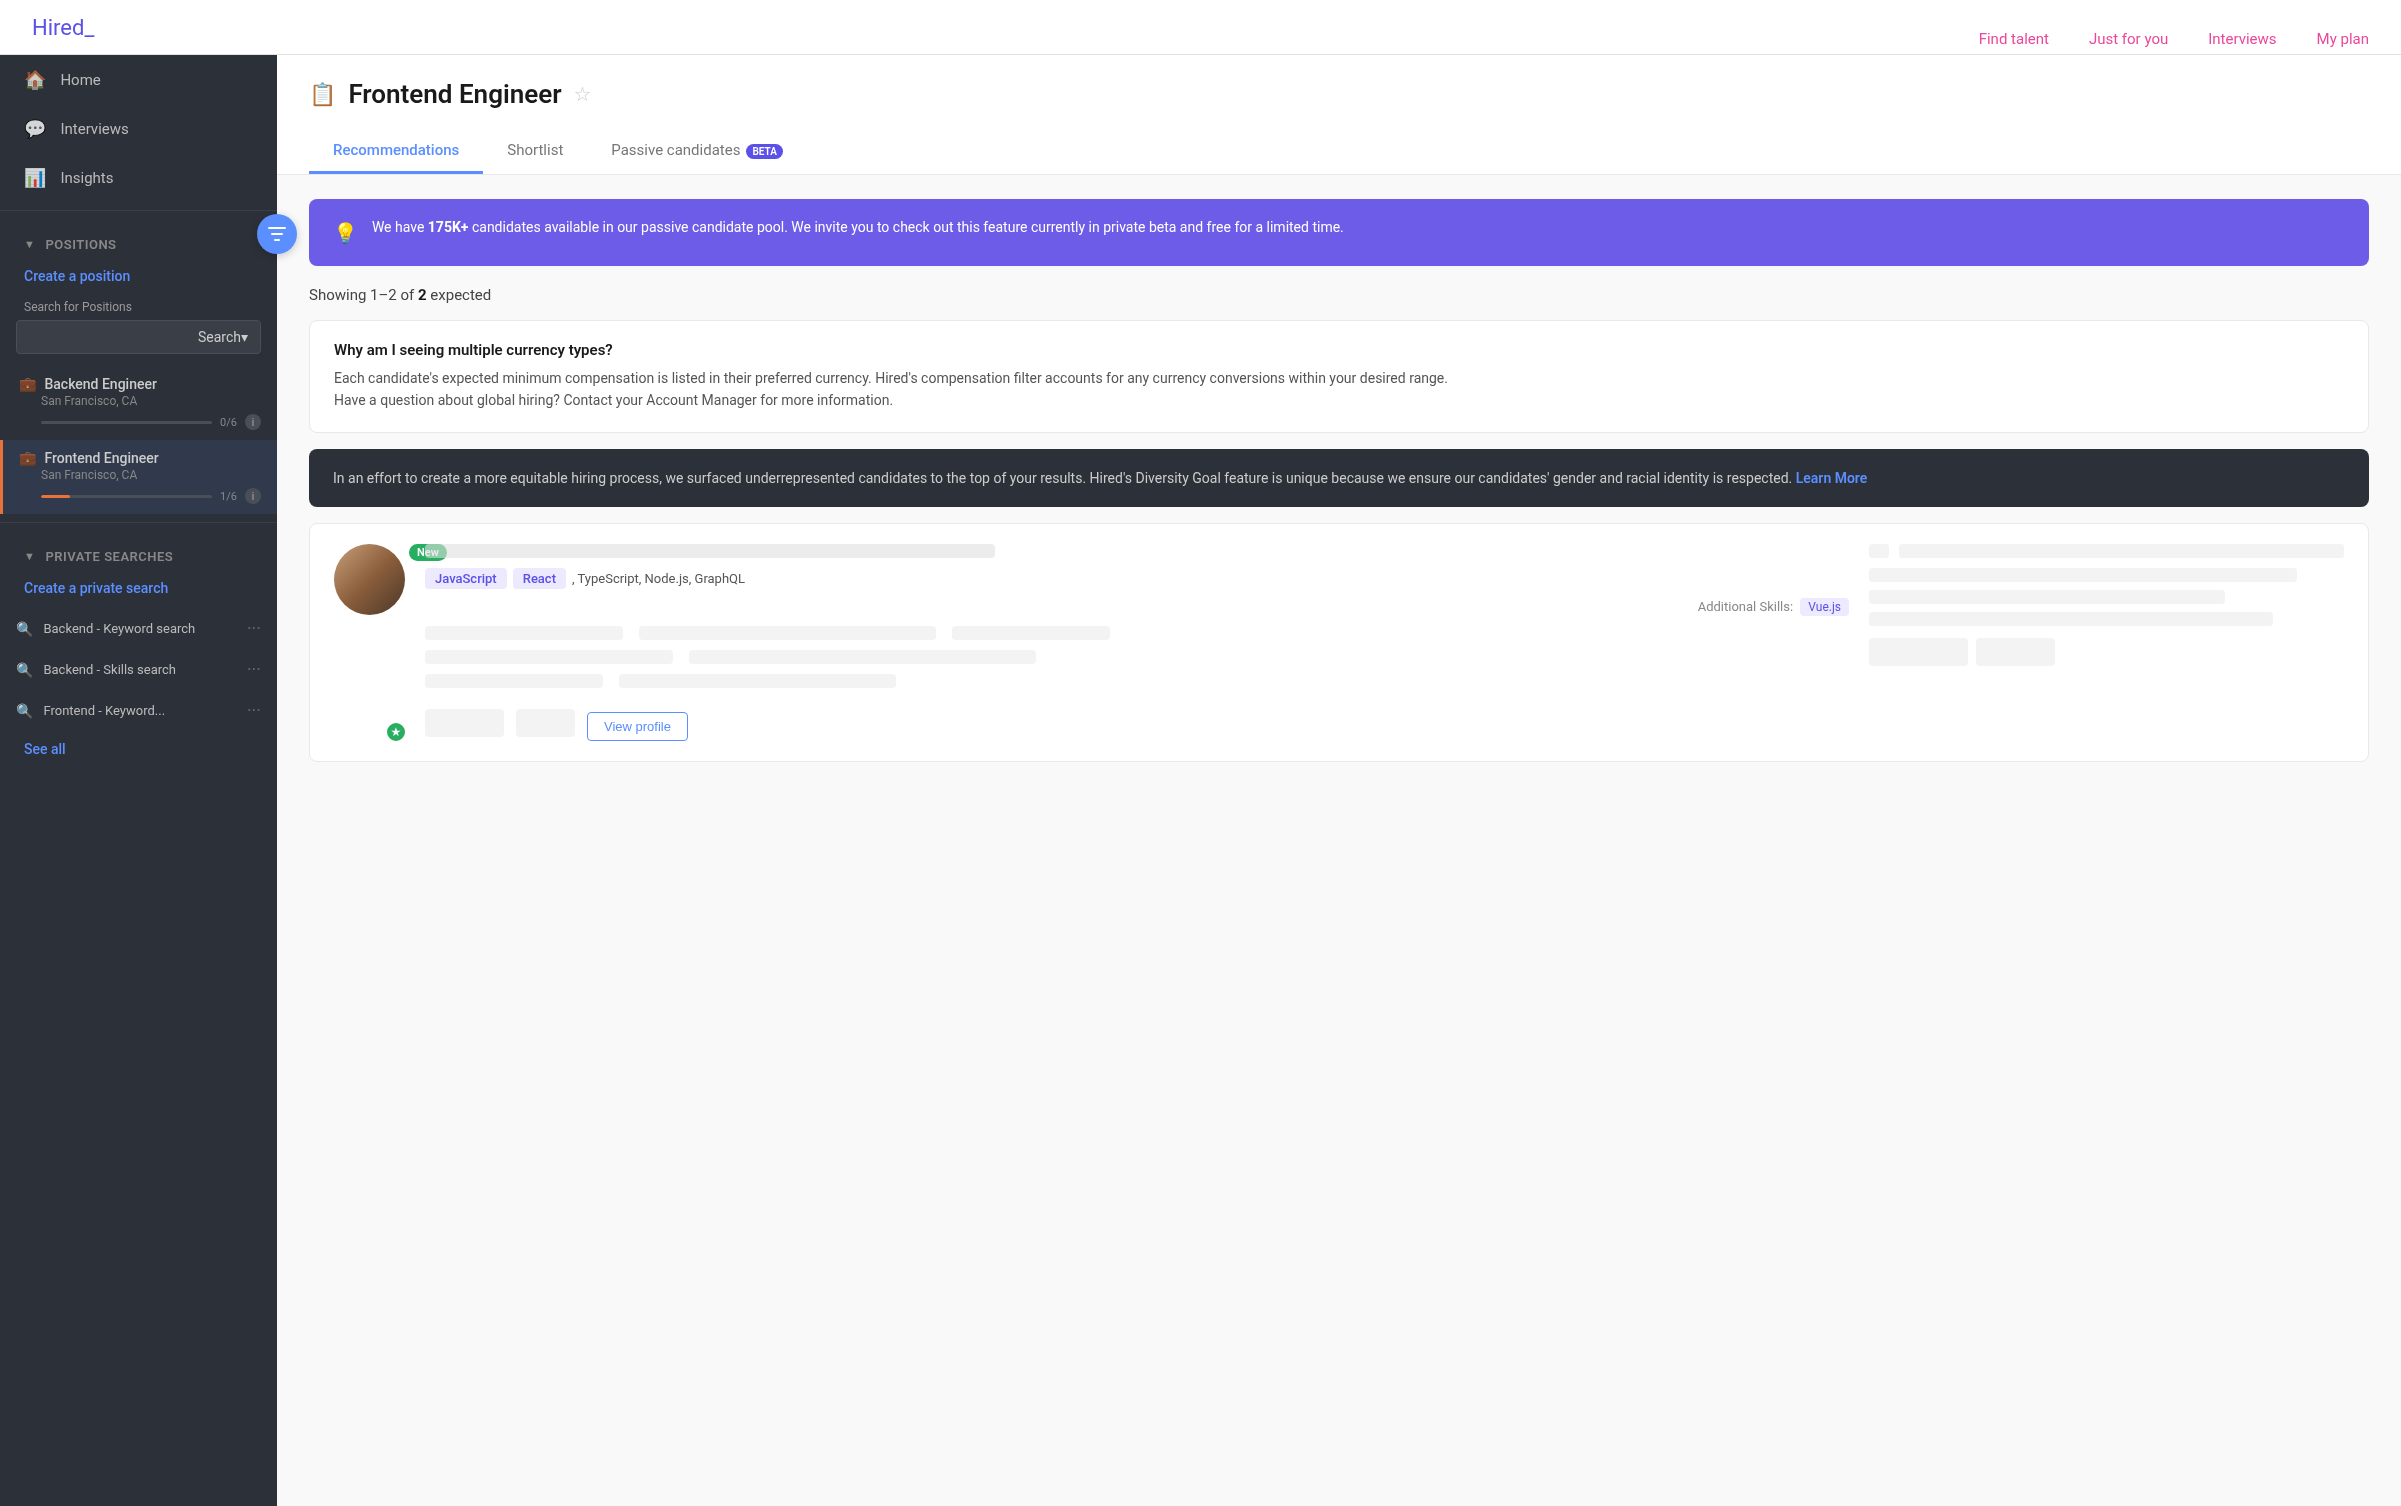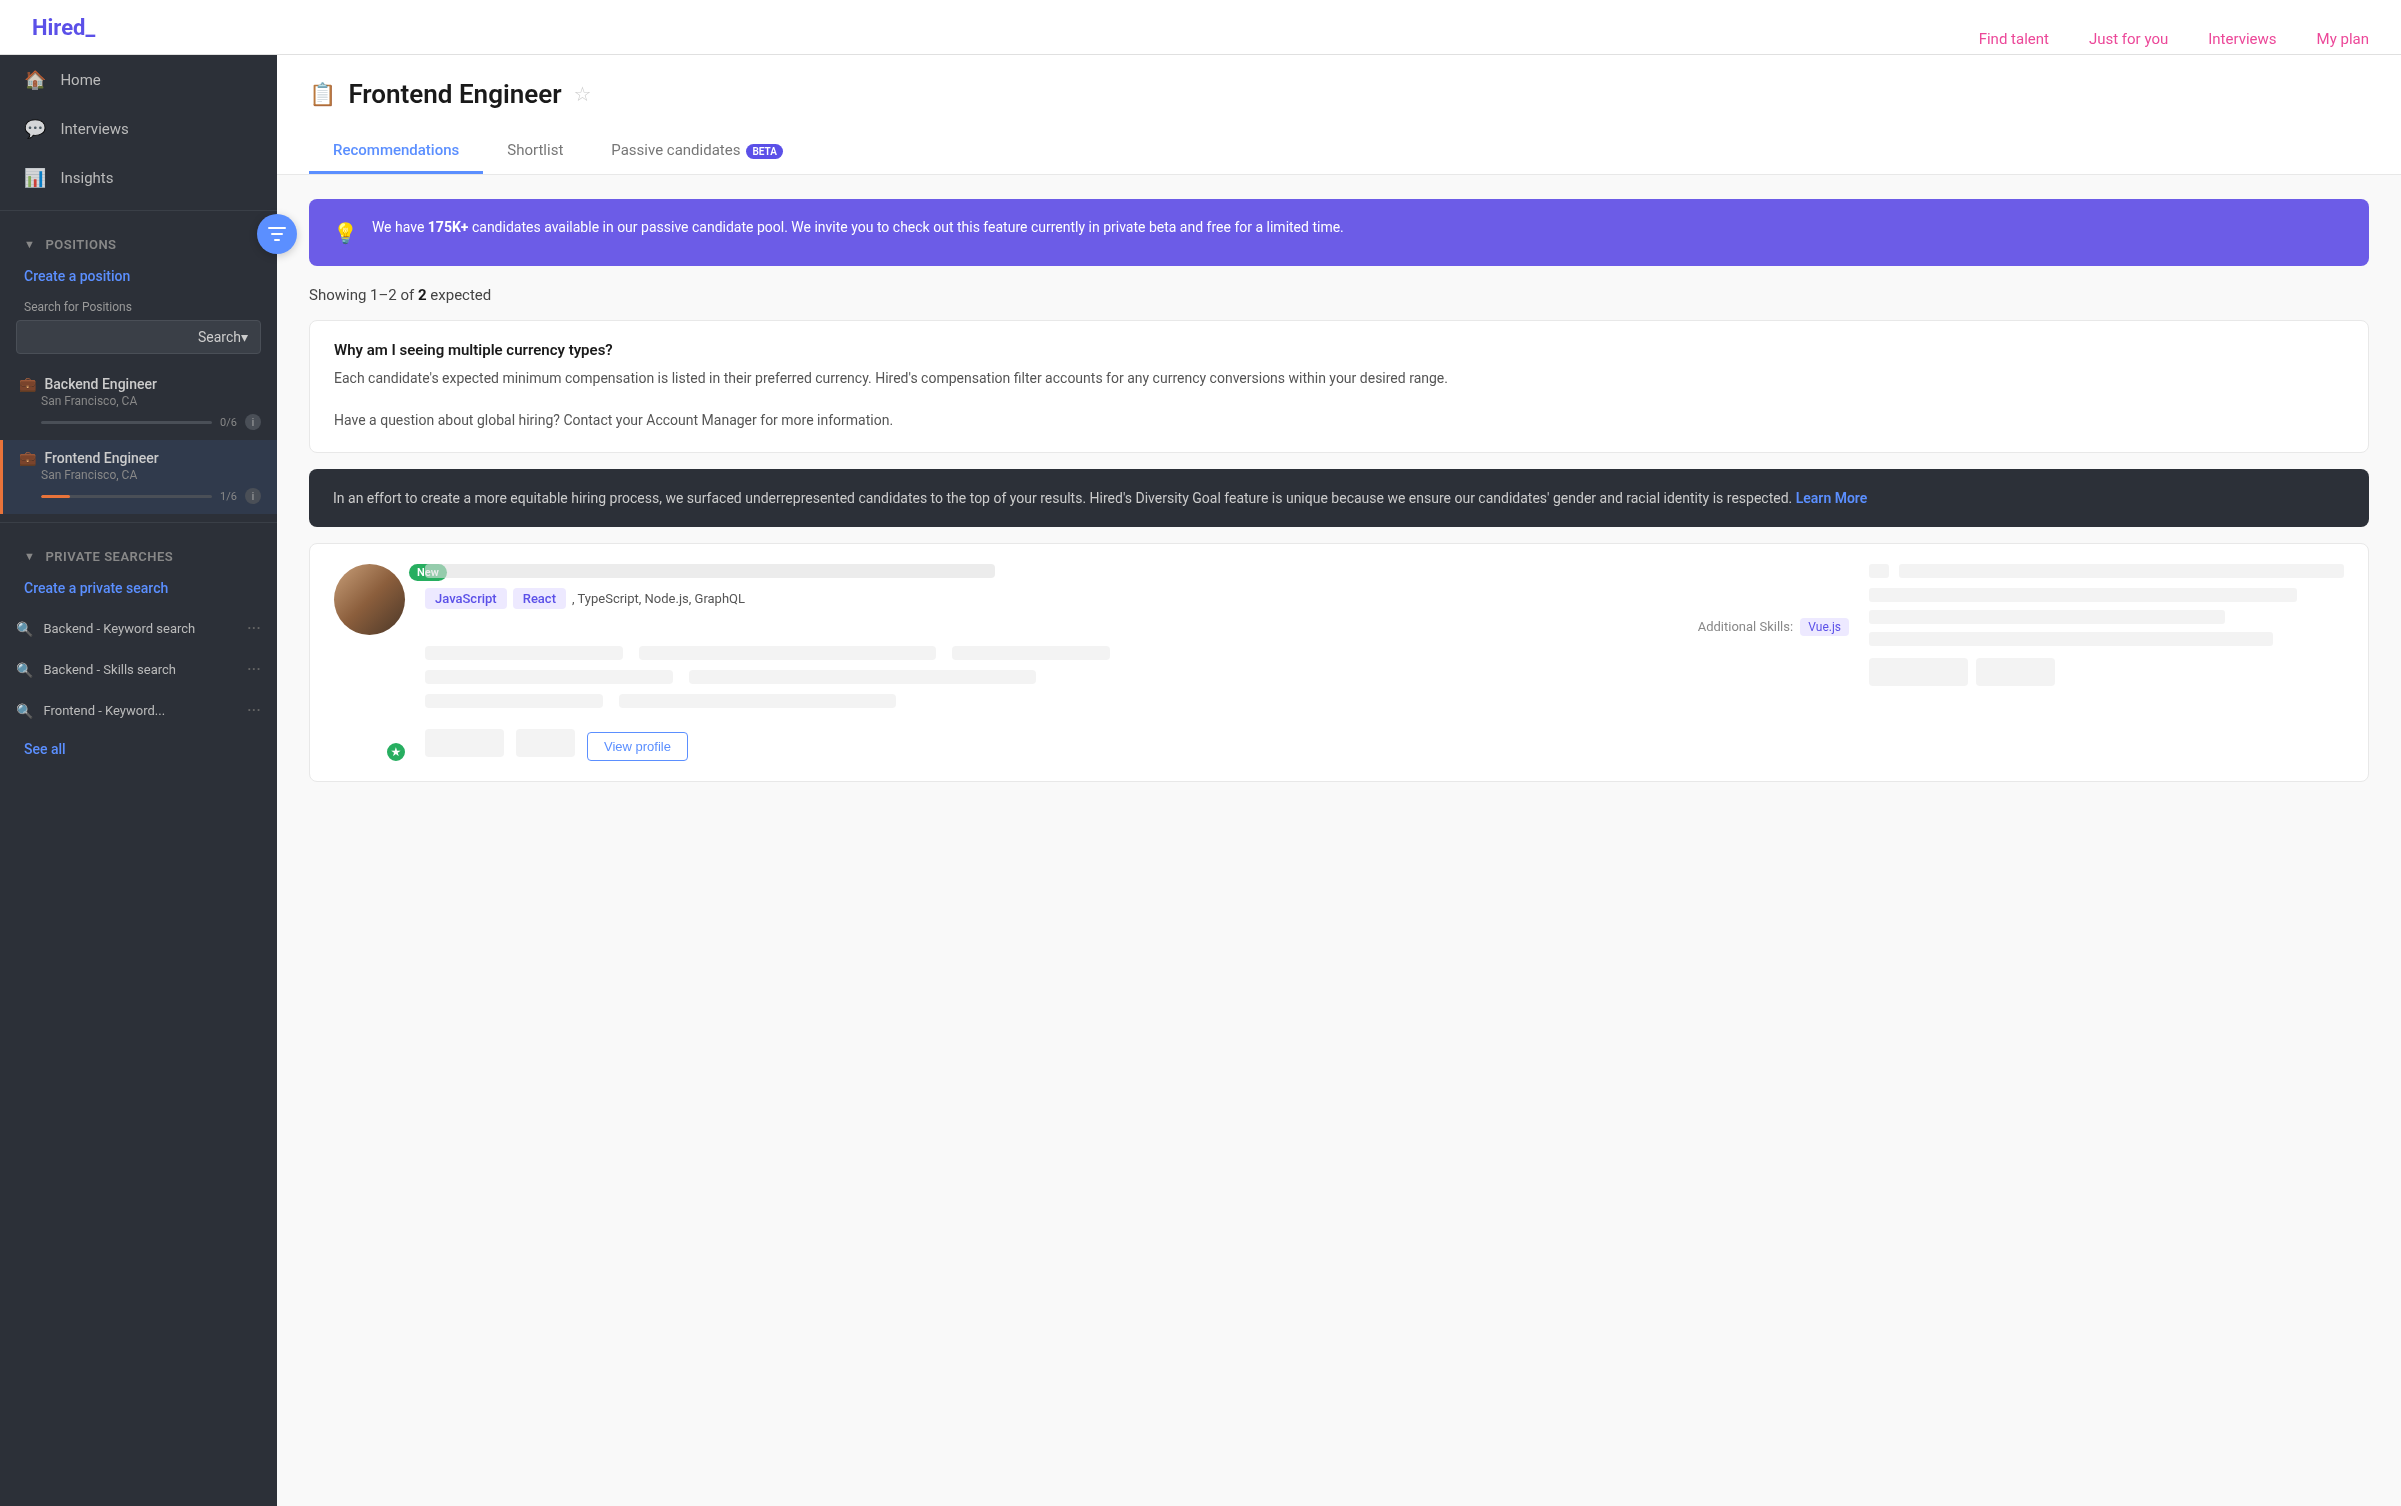--- a/index.html
+++ b/index.html
@@ -11,21 +11,21 @@
       border-bottom: 1px solid #e0e0e0;
       display: flex;
       align-items: center;
       padding: 0 32px;
       height: 55px;
       flex-shrink: 0;
       z-index: 10;
     }
     #top-nav .logo {
       font-size: 22px;
-      font-weight: 700;
+      font-weight: 400;
       color: #1a1a1a;
       margin-right: auto;
     }
     #top-nav .logo span { color: #5b50e8; }
     #top-nav .nav-links {
       display: flex;
       gap: 40px;
     }
     #top-nav .nav-links a {
       font-size: 15px;
@@ -285,21 +285,21 @@
     
     .info-box {
       background: #fff;
       border: 1px solid #e8e8e8;
       border-radius: 8px;
       padding: 20px 24px;
       margin-bottom: 16px;
     }
     .info-box h3 { font-size: 15px; font-weight: 600; color: #1a1a1a; margin-bottom: 8px; }
     .info-box p { font-size: 14px; color: #555; line-height: 1.6; margin-bottom: 0; }
-    .info-box p + p { margin-top: 20px; }
+    .info-box p + p { margin-top: 0; }
 
     
     .diversity-banner {
       background: #2c3038;
       color: #ccc;
       border-radius: 8px;
       padding: 18px 24px;
       margin-bottom: 16px;
       font-size: 14px;
       line-height: 1.6;

